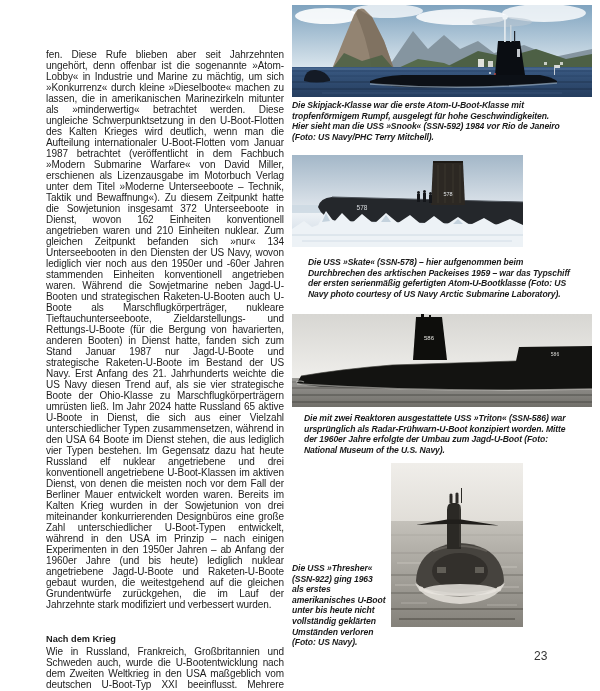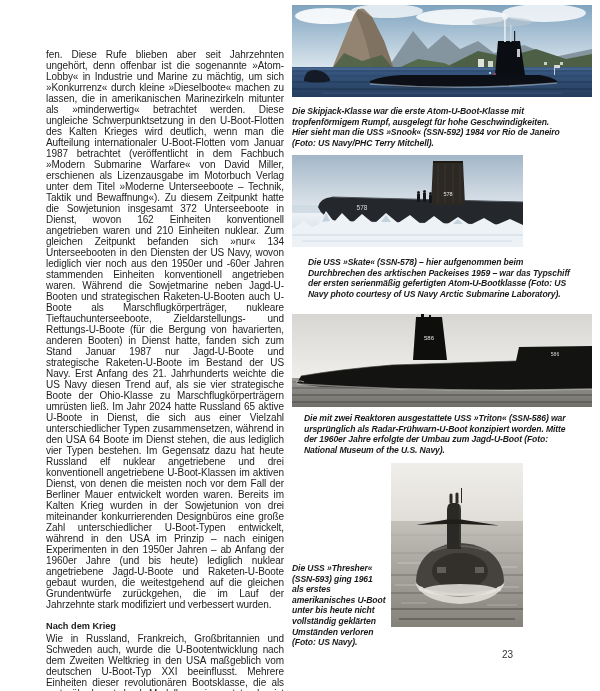--- a/index.html
+++ b/index.html
@@ -6,36 +6,36 @@
   html,body { width:600px; height:691px; }
   body {
     position:relative; overflow:hidden; background:#ffffff;
     font-family:"Liberation Sans", sans-serif; color:#1c1c1c;
   }
   .left-col { position:absolute; left:46px; top:49px; width:238px; }
   .body-par {
     font-size:10px; line-height:11px; letter-spacing:-0.08px;
     text-align:justify; color:#1c1c1c;
   }
-  .heading { font-size:9.2px; line-height:11px; font-weight:bold; margin-top:11px; margin-bottom:1px; }
+  .heading { font-size:9.2px; line-height:11px; font-weight:bold; margin-top:24px; margin-bottom:1px; }
   figure.photo { position:absolute; }
   figure.photo svg { display:block; }
   .caption {
     position:absolute; font-style:italic; font-weight:bold;
     font-size:8.6px; line-height:10.6px; letter-spacing:-0.1px; color:#1a1a1a;
   }
-  .cap-snook    { left:292px; top:106px; width:268px; }
+  .cap-snook    { left:292px; top:100px; width:268px; }
   .cap-skate    { left:308px; top:257px; width:268px; }
   .cap-triton   { left:304px; top:413px; width:268px; }
   .cap-thresher { left:292px; top:563px; width:94px;  }
   .ph-snook    { left:292px; top:5px;   }
   .ph-skate    { left:292px; top:155px; }
   .ph-triton   { left:292px; top:314px; }
   .ph-thresher { left:391px; top:463px; }
-  .pagenum { position:absolute; left:502px; top:649px; font-size:10px; color:#333; }
+  .pagenum { position:absolute; left:534px; top:649px; font-size:12px; color:#333; }
 </style>
 </head>
 <body>
 
 <div class="left-col">
   <p class="body-par">fen. Diese Rufe blieben aber seit Jahrzehnten ungehört, denn offenbar ist die sogenannte »Atom-Lobby« in Industrie und Marine zu mächtig, um sich »Konkurrenz« durch kleine »Dieselboote« machen zu lassen, die in amerikanischen Marinezirkeln mitunter als »minderwertig« betrachtet werden. Diese ungleiche Schwerpunktsetzung in den U-Boot-Flotten des Kalten Krieges wird deutlich, wenn man die Aufteilung internationaler U-Boot-Flotten vom Januar 1987 betrachtet (veröffentlicht in dem Fachbuch »Modern Submarine Warfare« von David Miller, erschienen als Lizenzausgabe im Motorbuch Verlag unter dem Titel »Moderne Unterseeboote – Technik, Taktik und Bewaffnung«). Zu diesem Zeitpunkt hatte die Sowjetunion insgesamt 372 Unterseeboote in Dienst, wovon 162 Einheiten konventionell angetrieben waren und 210 Einheiten nuklear. Zum gleichen Zeitpunkt befanden sich »nur« 134 Unterseebooten in den Diensten der US Navy, wovon lediglich vier noch aus den 1950er und -60er Jahren stammenden Einheiten konventionell angetrieben waren. Während die Sowjetmarine neben Jagd-U-Booten und strategischen Raketen-U-Booten auch U-Boote als Marschflugkörperträger, nukleare Tieftauchunterseeboote, Zieldarstellungs- und Rettungs-U-Boote (für die Bergung von havarierten, anderen Booten) in Dienst hatte, fanden sich zum Stand Januar 1987 nur Jagd-U-Boote und strategische Raketen-U-Boote im Bestand der US Navy. Erst Anfang des 21. Jahrhunderts weichte die US Navy diesen Trend auf, als sie vier strategische Boote der Ohio-Klasse zu Marschflugkörperträgern umrüsten ließ. Im Jahr 2024 hatte Russland 65 aktive U-Boote in Dienst, die sich aus einer Vielzahl unterschiedlicher Typen zusammensetzen, während in den USA 64 Boote im Dienst stehen, die aus lediglich vier Typen bestehen. Im Gegensatz dazu hat heute Russland elf nuklear angetriebene und drei konventionell angetriebene U-Boot-Klassen im aktiven Dienst, von denen die meisten noch vor dem Fall der Berliner Mauer entwickelt worden waren. Bereits im Kalten Krieg wurden in der Sowjetunion von drei miteinander konkurrierenden Designbüros eine große Zahl unterschiedlicher U-Boot-Typen entwickelt, während in den USA im Prinzip – nach einigen Experimenten in den 1950er Jahren – ab Anfang der 1960er Jahre (und bis heute) lediglich nuklear angetriebene Jagd-U-Boote und Raketen-U-Boote gebaut wurden, die weitestgehend auf die gleichen Grundentwürfe zurückgehen, die im Lauf der Jahrzehnte stark modifiziert und verbessert wurden.</p>
   <h3 class="heading">Nach dem Krieg</h3>
   <p class="body-par">Wie in Russland, Frankreich, Großbritannien und Schweden auch, wurde die U-Bootentwicklung nach dem Zweiten Weltkrieg in den USA maßgeblich vom deutschen U-Boot-Typ XXI beeinflusst. Mehrere Einheiten dieser revolutionären Bootsklasse, die als erste überhaupt durch Modulbauweise entstanden ist und über die Möglichkeit verfügte, Unterwasser per Schnorchel die Batterien wieder aufzuladen, waren in die Hände der</p>
 </div>
 
@@ -235,15 +235,15 @@
           <rect x="64.5" y="32" width="3" height="8" fill="#2c2a26"></rect>
         <rect x="70" y="25" width="1" height="15" fill="#2c2a26"></rect>
       </g>
       <path d="M24 120 Q42 133 69 134 Q96 133 114 120 Q106 139 69 141 Q32 139 24 120 Z" fill="#dcd9d3" opacity="0.95"></path>
       <ellipse cx="69" cy="127" rx="37" ry="6" fill="#e7e4de" opacity="0.85"></ellipse>
       <circle cx="30" cy="126" r="2.4" fill="#e3e0da" opacity="0.8"></circle>
       <circle cx="108" cy="126" r="2.4" fill="#e3e0da" opacity="0.8"></circle>
     </g>
   </svg>
 </figure>
-<div class="caption cap-thresher">Die USS »Thresher« (SSN-593) ging 1961 als erstes amerikanisches U-Boot unter bis heute nicht vollständig geklärten Umständen verloren (Foto: US Navy).</div>
+<div class="caption cap-thresher">Die USS »Thresher« (SSN-922) ging 1963 als erstes amerikanisches U-Boot unter bis heute nicht vollständig geklärten Umständen verloren (Foto: US Navy).</div>
 
 <div class="pagenum">23</div>
 
 </body></html>

